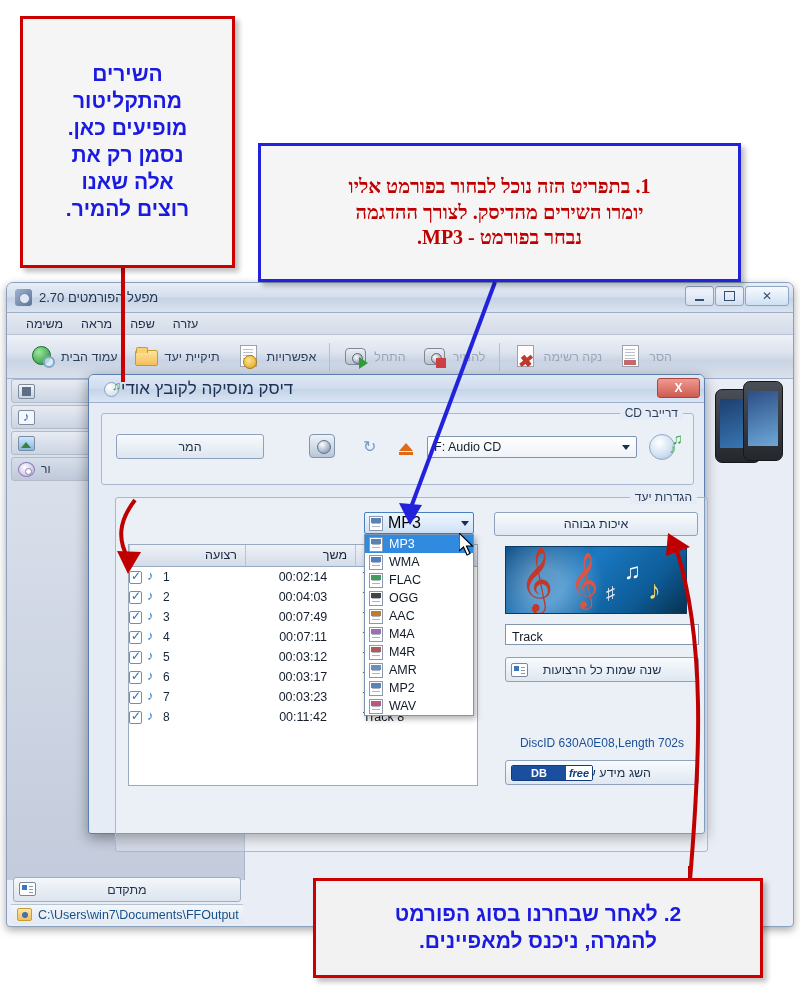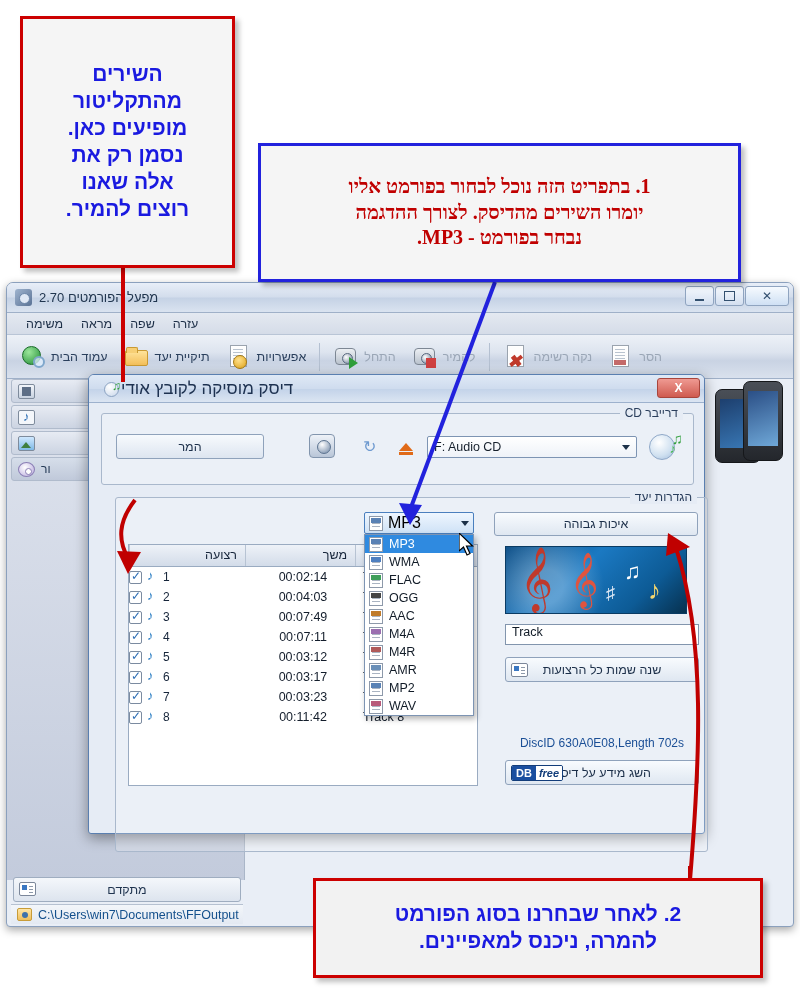--- a/index.html
+++ b/index.html
@@ -106,21 +106,21 @@
     padding: 0 10px;
     direction: rtl;
   }
   .menu-item { font-size: 12.5px; color: #1d2f47; padding: 2px 9px; white-space: nowrap; }
 
   #toolbar {
     height: 44px;
     background: linear-gradient(to bottom,#edf1f7 0%,#dde4ef 40%,#c9d3e3 60%,#d9e1ed 100%);
     border-bottom: 1px solid #9fb0c8;
     display: flex; flex-direction: row-reverse; align-items: center;
-    padding: 0 6px; direction: rtl; gap: 2px;
+    padding: 0 16px; direction: rtl; gap: 2px;
   }
   .tool-btn { display:flex; flex-direction: row-reverse; align-items:center; gap:5px; padding: 2px 7px; white-space:nowrap; }
   .tool-btn .lbl { font-size: 12.5px; color: #2a3f5c; }
   .tool-btn.dim .lbl { color: #9aa6b6; }
   .tool-sep { width:1px; height:28px; background:#b4c0d1; margin:0 4px; }
   .ticon { width: 26px; height: 26px; position: relative; flex: 0 0 auto; }
   .ticon .page {
     position:absolute; left:4px; top:1px; width:17px; height:22px;
     background:#fdfdfd; border:1px solid #9aa3ae;
     box-shadow: inset 0 0 0 1px #fff;
@@ -371,21 +371,21 @@
   }
   #art .cl1{position:absolute;left:14px;top:4px;font-size:56px;color:#c0392b;font-family:"DejaVu Serif",serif;line-height:1;}
   #art .cl2{position:absolute;left:64px;top:8px;font-size:48px;color:#e0543f;font-family:"DejaVu Serif",serif;line-height:1;}
   #art .n1{position:absolute;left:118px;top:12px;font-size:22px;color:#fff;}
   #art .n2{position:absolute;left:142px;top:28px;font-size:26px;color:#f5d76e;}
   #art .n3{position:absolute;left:100px;top:36px;font-size:18px;color:#dfe9f5;}
 
   #track-input{
     position:absolute; left:389px; top:126px; width:194px; height:21px;
     background:#fff; border:1px solid #8295ad;
-    display:flex;align-items:flex-start;padding-left:6px;font-size:12.5px;color:#101a26; direction:ltr;
+    display:flex;align-items:flex-end;padding-left:6px;font-size:12.5px;color:#101a26; direction:ltr;
   }
   #rename-btn{
     position:absolute; left:389px; top:159px; width:194px; height:25px;
     background: linear-gradient(to bottom,#f8fbfe,#dfe7f1);
     border:1px solid #8fa2bb; border-radius:3px;
     display:flex;align-items:center;justify-content:center;font-size:12.5px;color:#1c2f49;
     direction:rtl; position:absolute;
   }
   #disc-info{
     position:absolute; left:389px; top:238px; width:194px; text-align:center;
@@ -396,21 +396,21 @@
     background: linear-gradient(to bottom,#f8fbfe,#dfe7f1);
     border:1px solid #8fa2bb; border-radius:3px;
     display:flex;align-items:center;justify-content:center;font-size:12.5px;color:#1c2f49;
     direction:rtl; position:absolute;
   }
   .freedb-logo{
     position:absolute; left:5px; top:4px; height:16px; display:flex; align-items:stretch;
     border:1px solid #123d7a; border-radius:2px; overflow:hidden; font-size:11px; font-weight:bold;
   }
   .freedb-logo .a{background:#fff;color:#123d7a;padding:1px 3px;font-style:italic;}
-  .freedb-logo .b{background:#1a4fa0;color:#fff;padding:1px 4px;}
+  .freedb-logo .b{background:#1a4fa0;color:#fff;padding:1px 19px;}
 </style>
 </head>
 <body>
 
 <div id="root">
 
   <svg class="leader" width="800" height="991" style="left:0;top:0;">
 
     <line x1="123" y1="268" x2="123" y2="382" stroke="#cc0000" stroke-width="4"></line>
 

